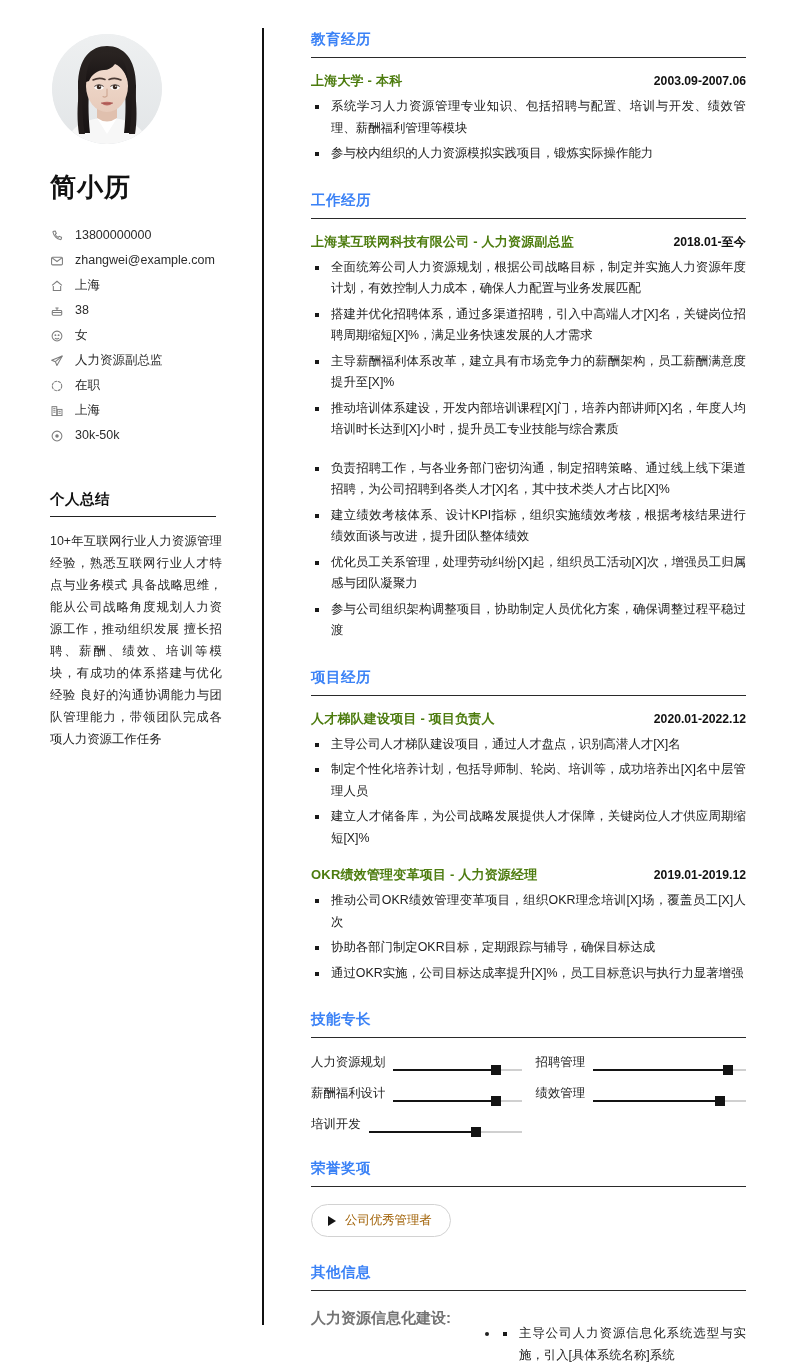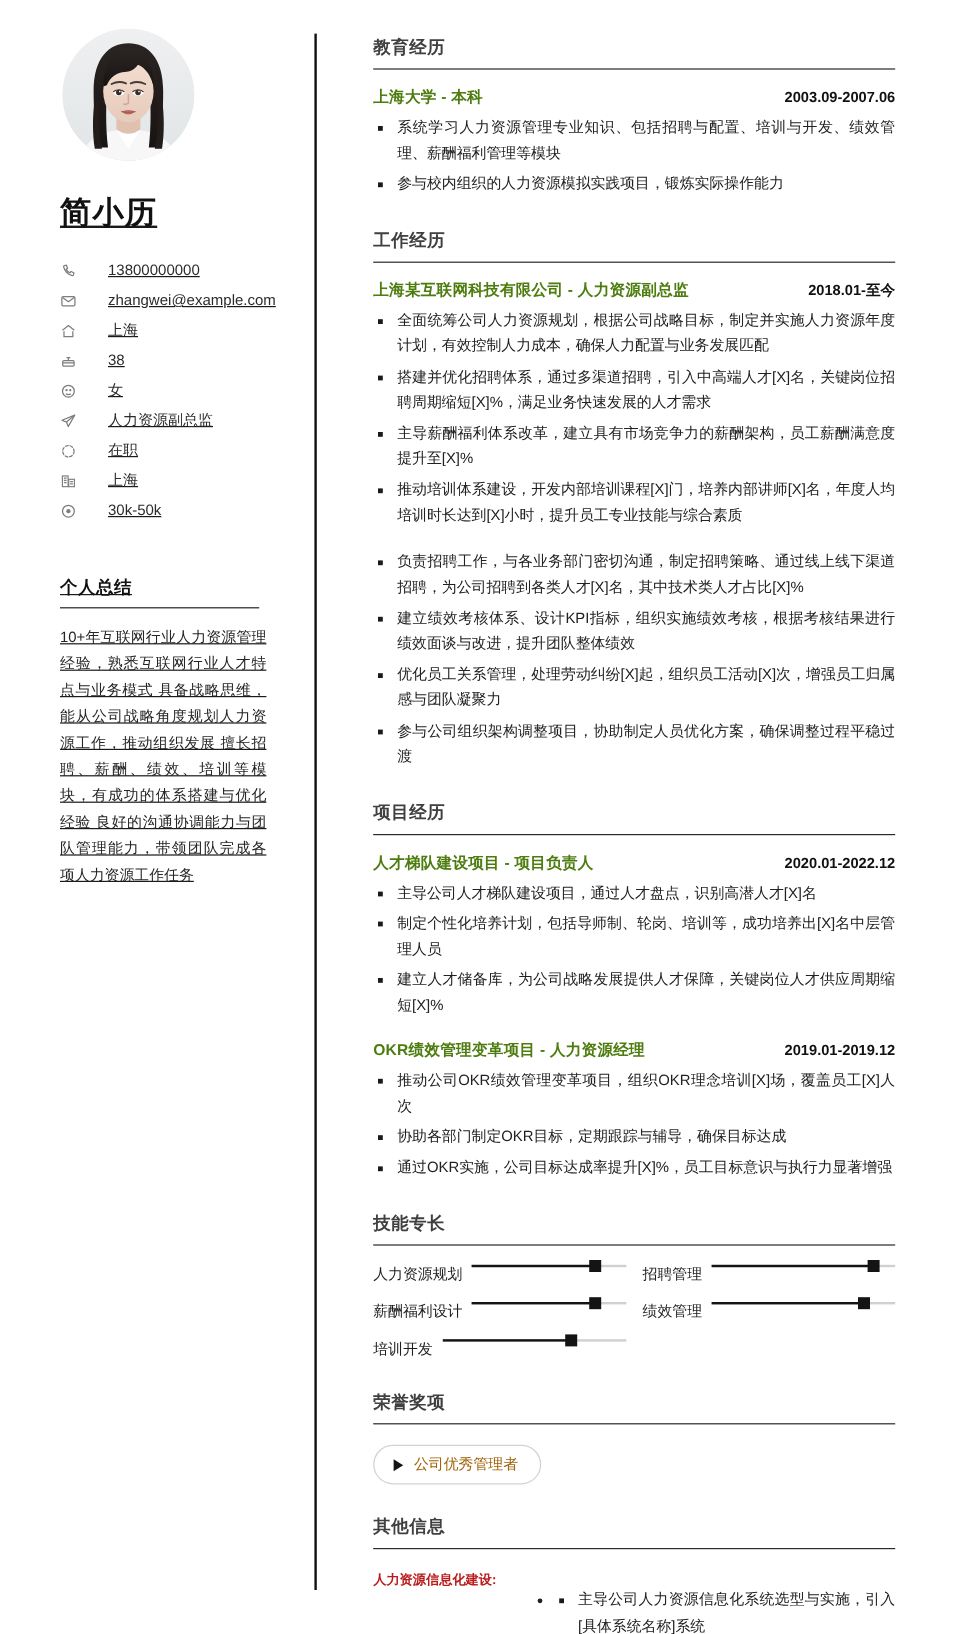--- a/index.html
+++ b/index.html
@@ -19,23 +19,22 @@
     width: 794px;
     height: 1362px;
     display: flex;
     align-items: flex-start;
   }
 
   
   .sidebar {
     width: 263px;
     flex: 0 0 263px;
-    padding: 20px 30px 0 48px;
+    padding: 30px 30px 0 48px;
     position: relative;
-    text-decoration: underline;
   }
 
   .avatar-wrap {
     width: 110px;
     height: 110px;
     border-radius: 50%;
     overflow: hidden;
     margin: 4px 0 0 4px;
     background: #eceef0;
     position: relative;
@@ -47,21 +46,21 @@
     font-weight: 700;
     letter-spacing: 1px;
     margin: 26px 0 18px 2px;
     color: #111;
   }
 
   .contact-list { margin: 0 0 0 2px; padding: 0; list-style: none; }
   .contact-item {
     display: flex;
     align-items: center;
-    gap: 26px;
+    gap: 11px;
     font-size: 12.5px;
     color: #2b2b2b;
     height: 25px;
     line-height: 25px;
   }
   .contact-item .ic {
     width: 14px; height: 14px;
     flex: 0 0 14px;
     display: inline-flex;
     align-items: center;
@@ -103,21 +102,21 @@
   
   .main {
     flex: 1 1 auto;
     padding: 30px 48px 0 48px;
   }
 
   .section { margin-bottom: 0; }
   .section-title {
     font-size: 14.5px;
     font-weight: 700;
-    color: #404040;
+    color: #3b82f6;
     letter-spacing: .5px;
     padding-bottom: 8px;
     border-bottom: 1.4px solid #2a2a2a;
   }
   .section + .section { margin-top: 26px; }
 
   .entry { margin-top: 14px; }
   .entry + .entry { margin-top: 17px; }
   .entry-head {
     display: flex;
@@ -162,21 +161,21 @@
   
   .skills-grid {
     margin-top: 16px;
     display: grid;
     grid-template-columns: 1fr 1fr;
     column-gap: 14px;
     row-gap: 14px;
   }
   .skill {
     display: flex;
-    align-items: flex-start;
+    align-items: flex-end;
     gap: 8px;
   }
   .skill-name {
     font-size: 12.4px;
     color: #1e1e1e;
     white-space: nowrap;
   }
   .skill-track {
     position: relative;
     flex: 1 1 auto;
@@ -221,23 +220,23 @@
   }
 
   
   .other-row {
     margin-top: 16px;
     display: flex;
     align-items: flex-start;
     gap: 8px;
   }
   .other-label {
-    font-size: 11px;
+    font-size: 15px;
     font-weight: 700;
-    color: #b91c1c;
+    color: #737373;
     white-space: nowrap;
     line-height: 21.5px;
     flex: 0 0 auto;
   }
   .other-bullets { flex: 1 1 auto; }
   .other-bullets .bullet { margin-top: 0; }
 </style>
 </head>
 <body>
 

